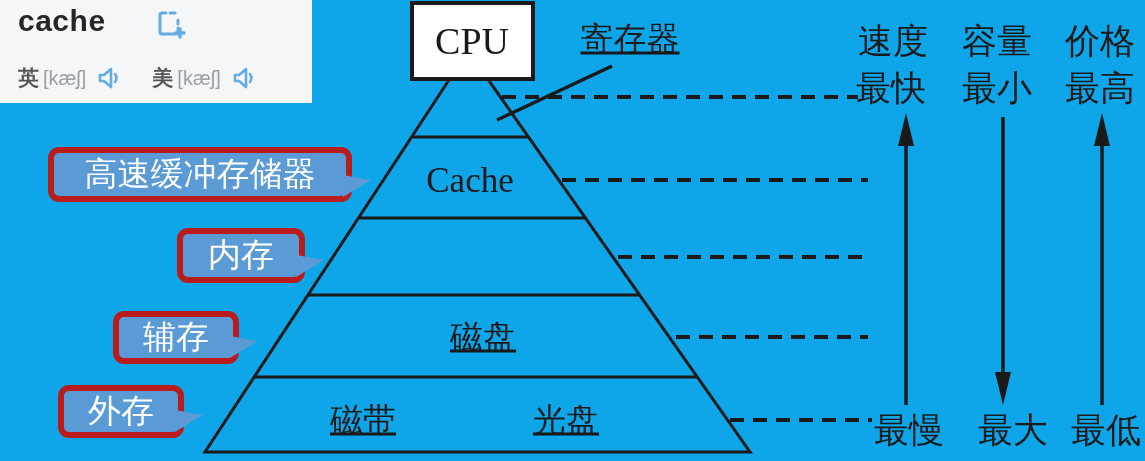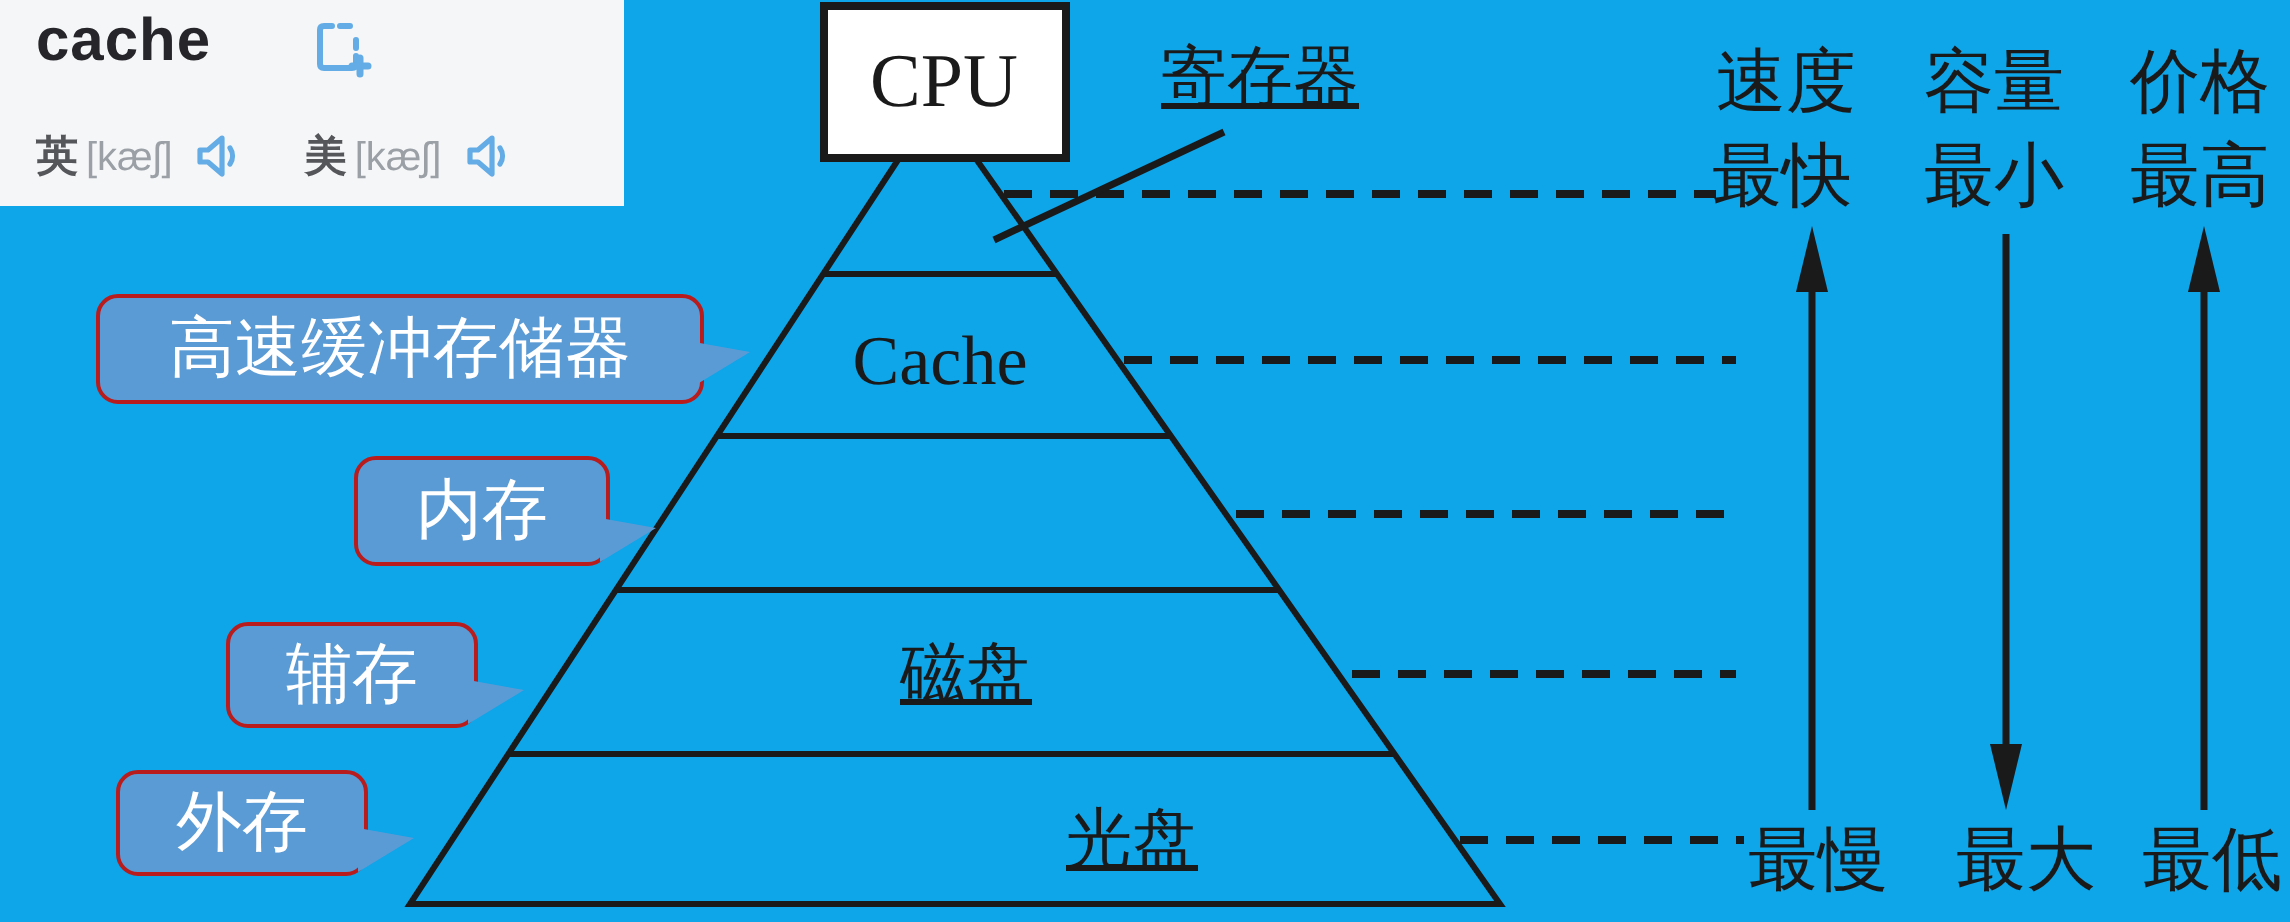--- a/index.html
+++ b/index.html
@@ -30,21 +30,21 @@
     position:absolute;transform:translate(-50%,-50%);white-space:nowrap;
     color:#1a1a1a;
     text-align:center;
   }
   .serif-lg{font-size:38px;}
   .cjk{font-size:33px;text-decoration:underline;}
   .col-head{font-size:35px;}
 
   
   .bubble{
-    position:absolute;background:#5B9BD5;border:2px solid #b91c1c;border-radius:11px;
+    position:absolute;background:#5B9BD5;border:6px solid #b91c1c;border-radius:11px;
     color:#ffffff;display:flex;align-items:center;justify-content:center;
     font-family:"Liberation Sans","DejaVu Sans",sans-serif;font-size:33px;
     box-sizing:border-box;
   }
   .bubble .tail{
     position:absolute;right:-25px;width:0;height:0;
     border-left:28px solid #5B9BD5;
     border-top:5px solid transparent;
     border-bottom:17px solid transparent;
   }
@@ -103,20 +103,21 @@
         <path d="M15 4 L8 10 H4 V16 H8 L15 22 Z" fill="none" stroke="#63ACE5" stroke-width="2.6" stroke-linejoin="round"></path>
         <path d="M19 9 a7 7 0 0 1 0 8" fill="none" stroke="#63ACE5" stroke-width="2.6" stroke-linecap="round"></path>
       </svg>
     </div>
   </div>
 
   <div class="lbl serif-lg" style="left:472px;top:41px;">CPU</div>
   <div class="lbl cjk" style="left:630px;top:39px;">寄存器</div>
   <div class="lbl" style="left:470px;top:181px;font-size:35px;">Cache</div>
   <div class="lbl cjk" style="left:483px;top:337px;">磁盘</div>
+  <div class="lbl cjk" style="left:363px;top:420px;">磁带</div>
   <div class="lbl col-head" style="left:893px;top:41px;">速度</div>
 
   <div class="lbl cjk" style="left:566px;top:420px;">光盘</div>
   <div class="lbl col-head" style="left:997px;top:41px;">容量</div>
   <div class="lbl col-head" style="left:1100px;top:41px;">价格</div>
   <div class="lbl col-head" style="left:891px;top:88px;">最快</div>
   <div class="lbl col-head" style="left:997px;top:88px;">最小</div>
   <div class="lbl col-head" style="left:909px;top:430px;">最慢</div>
   <div class="lbl col-head" style="left:1100px;top:88px;">最高</div>
   <div class="lbl col-head" style="left:1013px;top:430px;">最大</div>

